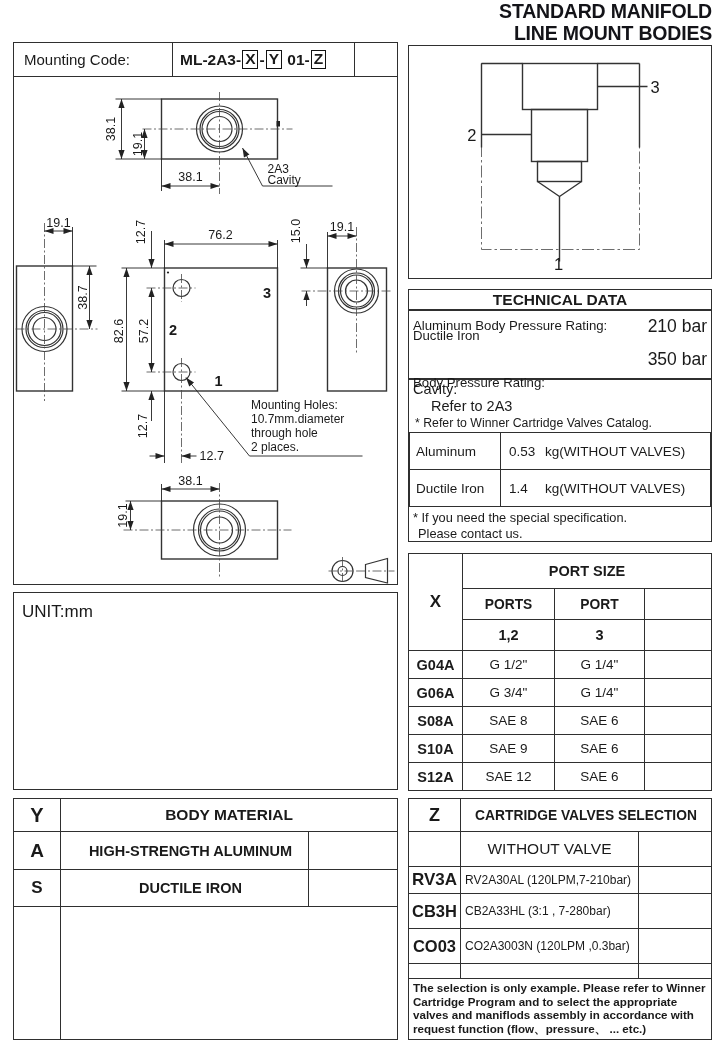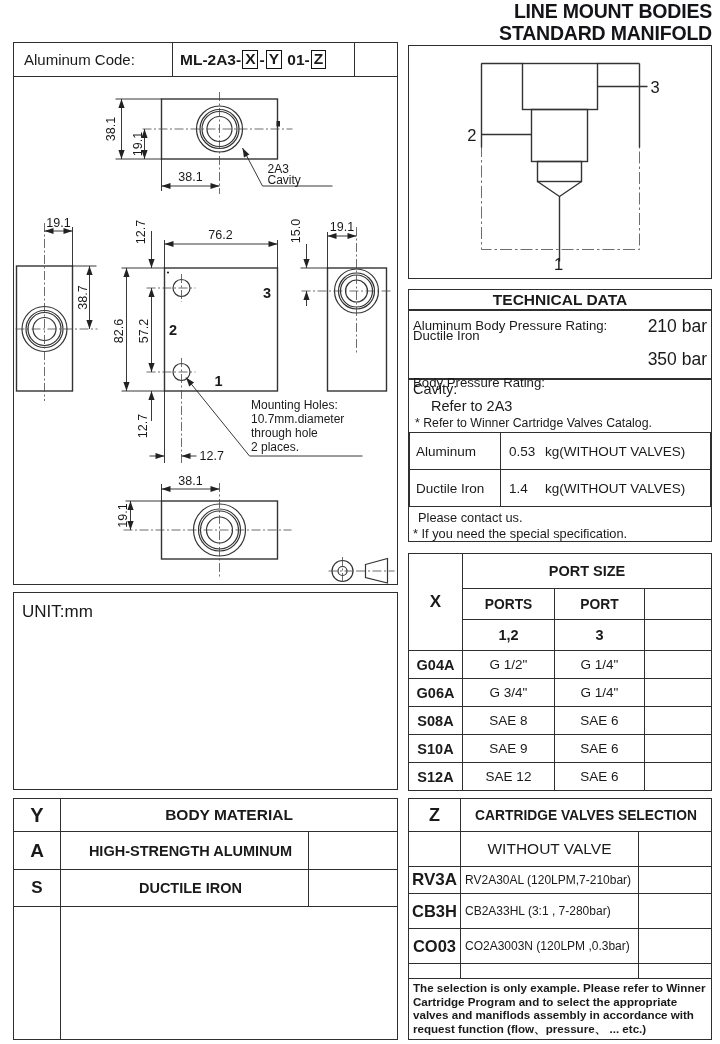--- a/index.html
+++ b/index.html
@@ -42,27 +42,27 @@
   .b20{font-weight:700;font-size:20px;}
   .r13{font-size:13.5px;}
   .desc{font-size:12px;text-align:left !important;padding-left:4px !important;}
   .leftpad{text-align:center;padding-left:12px !important;}
   .noteCell{font-weight:700;font-size:11.6px;text-align:left !important;vertical-align:top !important;padding:2px 4px !important;line-height:1.18;}
 </style>
 </head>
 <body>
 
 <div class="abs title">
+  <div>STANDARD MANIFOLD</div>
   <div>LINE MOUNT BODIES</div>
-  <div>STANDARD MANIFOLD</div>
 </div>
 
 <div class="abs box" style="left:13px;top:42px;width:385px;height:543px;">
   <div class="ordrow">
-    <div class="c1">Aluminum Code:</div>
+    <div class="c1">Mounting Code:</div>
     <div class="c2"><span>ML-2A3-</span><span class="codebox">X</span><span>-</span><span class="codebox">Y</span><span> 01-</span><span class="codebox">Z</span></div>
     <div class="c3"></div>
   </div>
   <div class="abs unit">UNIT:mm</div>
   <svg width="382" height="507" viewBox="14.5 76 382 507">
     <defs>
       <marker id="arr" viewBox="0 0 10 8" markerWidth="10" markerHeight="8" refX="9.4" refY="4" orient="auto-start-reverse" markerUnits="userSpaceOnUse">
         <path d="M0.4,0.9 L9.4,4 L0.4,7.1 Z" fill="#222"></path>
       </marker>
     </defs>
@@ -221,22 +221,22 @@
       <td class="m">Aluminum</td>
       <td class="v"><span class="wval">0.53</span><span>kg(WITHOUT VALVES)</span></td>
     </tr>
     <tr>
       <td class="m">Ductile Iron</td>
       <td class="v"><span class="wval">1.4</span><span>kg(WITHOUT VALVES)</span></td>
     </tr>
   </tbody>
     </table>
   <div style="font-size:12.8px;padding:3px 0 0 4px;line-height:1.2;">
+    <div>* If you need the special specification.</div>
     <div style="padding-left:5px;">Please contact us.</div>
-    <div>* If you need the special specification.</div>
   </div>
 </div>
 
 <div class="abs" style="left:408px;top:553px;width:304px;height:237px;">
   <table class="grid">
     <colgroup>
         <col style="width:54px;">
         <col style="width:92px;">
         <col style="width:90px;">
         <col>

